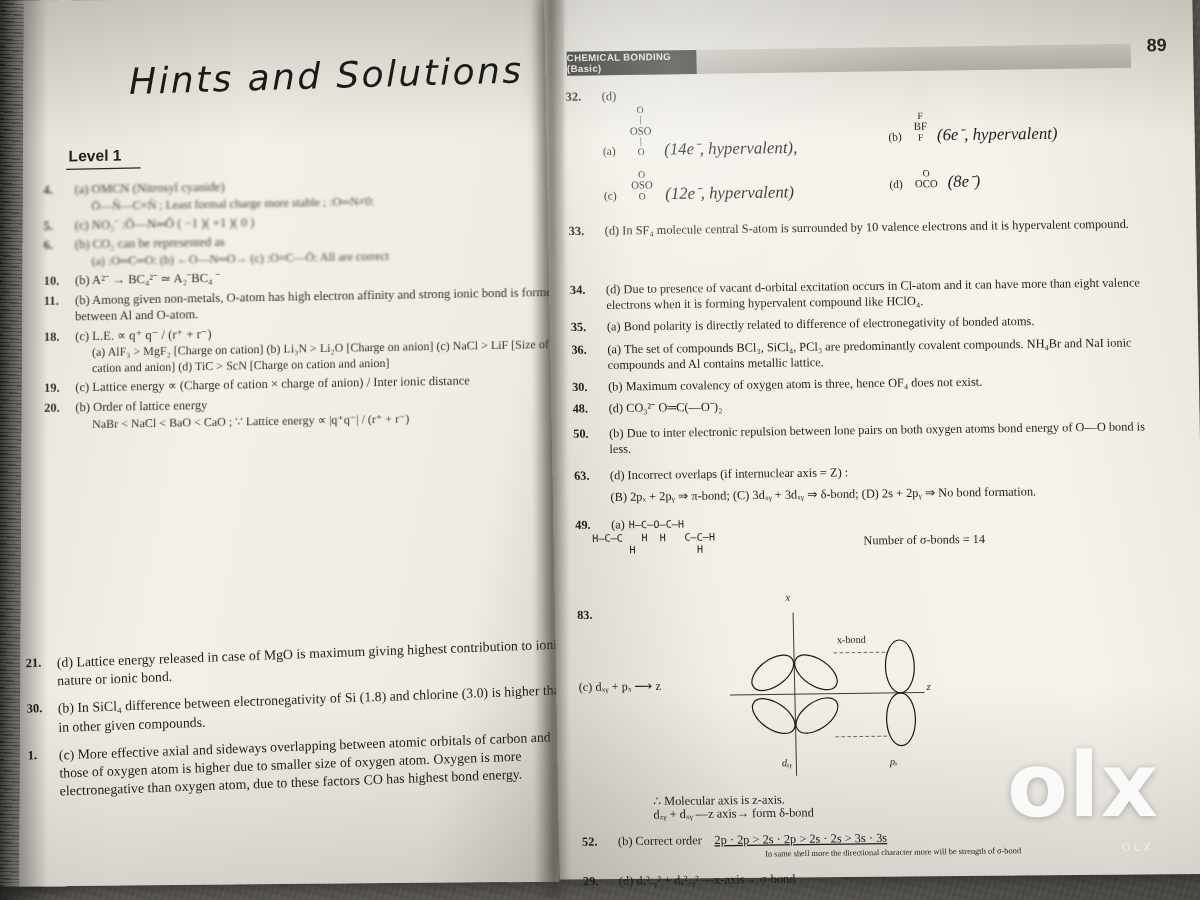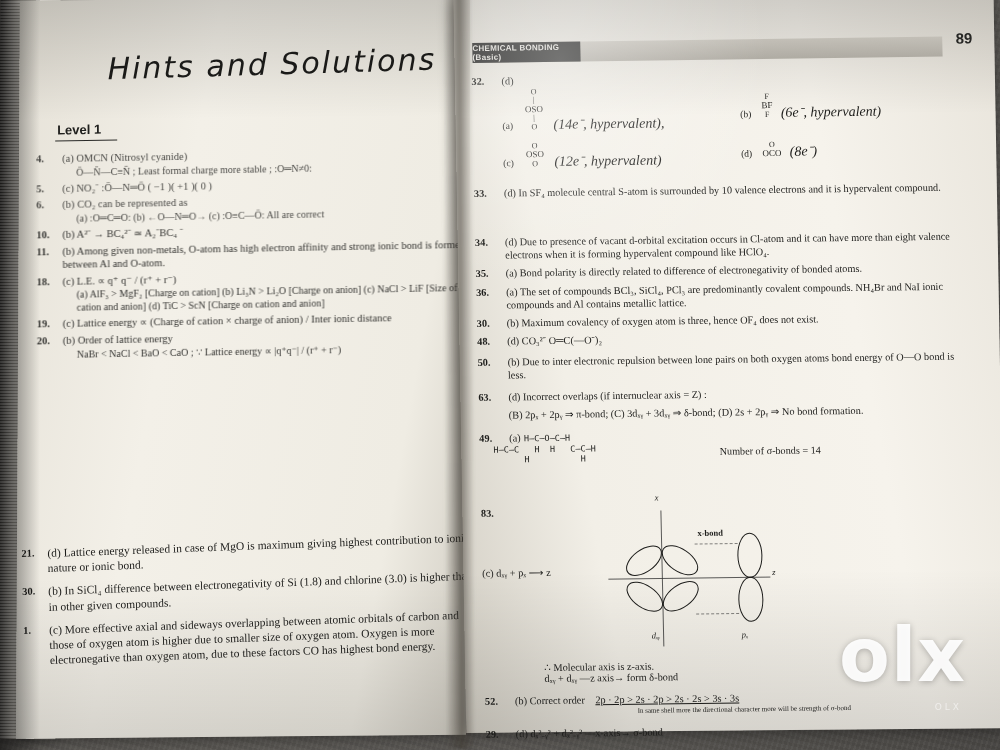--- a/index.html
+++ b/index.html
@@ -579,21 +579,21 @@
                 </g>
                 <g fill="none" stroke="#1d1d1b" stroke-width="1">
                   <ellipse cx="150" cy="52" rx="12" ry="22"></ellipse>
                   <ellipse cx="150" cy="96" rx="12" ry="22"></ellipse>
                 </g>
                 <line x1="95" y1="40" x2="140" y2="40" stroke="#333" stroke-width="0.6" stroke-dasharray="3,2"></line>
                 <line x1="95" y1="110" x2="140" y2="110" stroke="#333" stroke-width="0.6" stroke-dasharray="3,2"></line>
               </svg>
               <span class="axis-label" style="left:56px; top:-12px;">x</span>
               <span class="axis-label" style="left:172px; top:64px;">z</span>
-              <span class="axis-label" style="left:98px; top:24px; font-style:normal;font-weight:bold;">x-bond</span>
+              <span class="axis-label" style="left:98px; top:24px; font-style:normal;">x-bond</span>
               <span class="axis-label" style="left:50px; top:126px;">dₓᵧ</span>
               <span class="axis-label" style="left:140px; top:126px;">pₓ</span>
             </div>
           </div>
 
           <div class="q51-foot">
             <span class="c">∴  Molecular axis is z-axis.</span>
             <span class="c">dₓᵧ + dₓᵧ —z axis→ form δ-bond</span>
           </div>
 

